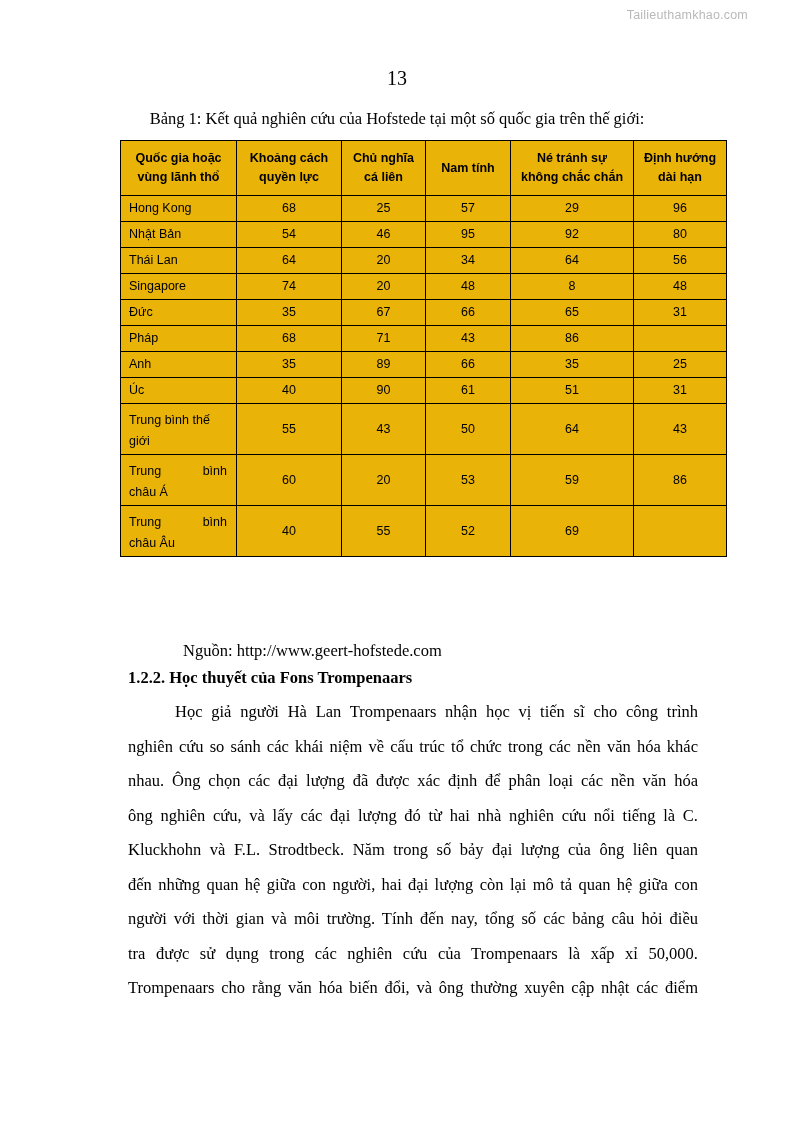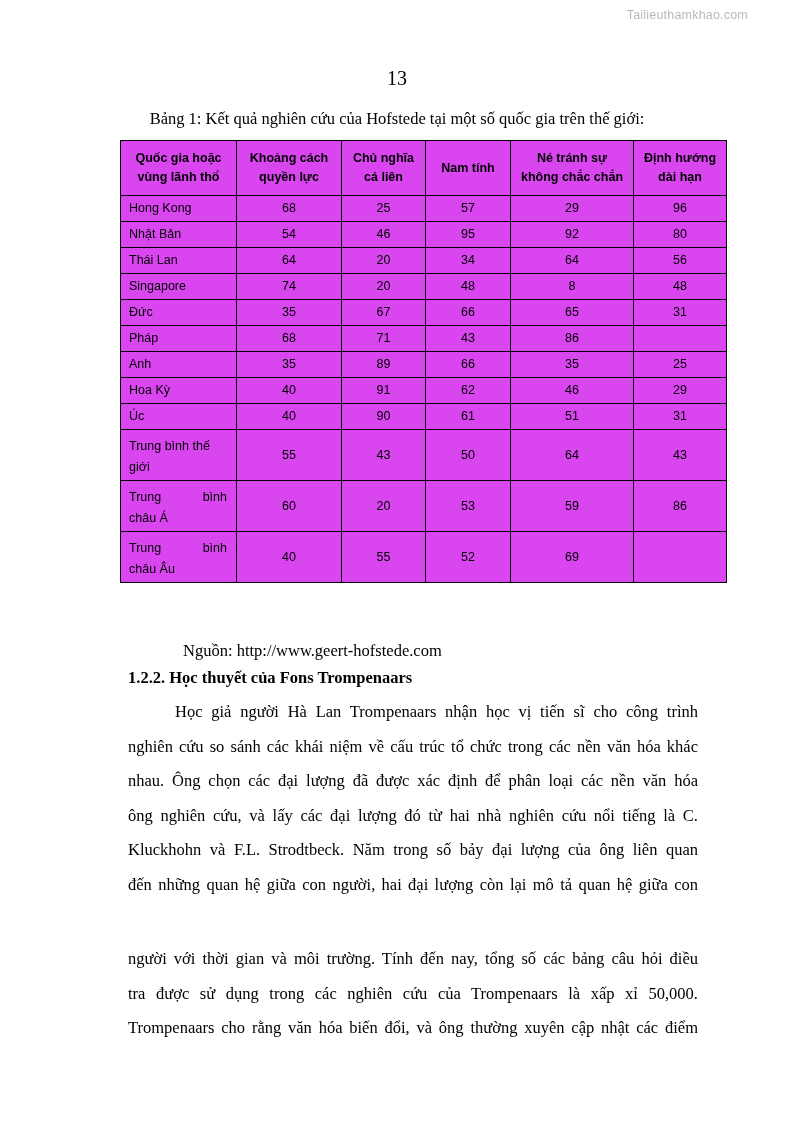--- a/index.html
+++ b/index.html
@@ -61,21 +61,21 @@
 
   
   .hofstede-table {
     position: absolute;
     top: 140px;
     left: 120px;
     width: 606px;
     border-collapse: collapse;
     table-layout: fixed;
     font-family: "Liberation Sans", "DejaVu Sans", sans-serif;
-    background: #d946ef;
+    background: #eab308;
   }
   .hofstede-table col.c0 { width: 116px; }
   .hofstede-table col.c1 { width: 105px; }
   .hofstede-table col.c2 { width: 84px; }
   .hofstede-table col.c3 { width: 85px; }
   .hofstede-table col.c4 { width: 123px; }
   .hofstede-table col.c5 { width: 93px; }
 
   .hofstede-table td,
   .hofstede-table th {
@@ -256,28 +256,20 @@
         </tr>
         <tr>
           <td class="country"><span>Anh</span></td>
           <td>35</td>
           <td>89</td>
           <td>66</td>
           <td>35</td>
           <td>25</td>
         </tr>
         <tr>
-          <td class="country"><span>Hoa Kỳ</span></td>
-          <td>40</td>
-          <td>91</td>
-          <td>62</td>
-          <td>46</td>
-          <td>29</td>
-        </tr>
-        <tr>
           <td class="country"><span>Úc</span></td>
           <td>40</td>
           <td>90</td>
           <td>61</td>
           <td>51</td>
           <td>31</td>
         </tr>
         <tr class="tall">
           <td class="country nojust">
             <span class="cellline plain">Trung bình thế</span>
@@ -318,18 +310,18 @@
 
   <div class="section-heading">1.2.2. Học thuyết của Fons Trompenaars</div>
 
   <div class="body-paragraph" id="body-paragraph">
       <div style="text-indent: 47px; text-align: justify; text-align-last: justify;">Học giả người Hà Lan Trompenaars nhận học vị tiến sĩ cho công trình</div>
       <div style="text-indent: 0px; text-align: justify; text-align-last: justify;">nghiên cứu so sánh các khái niệm về cấu trúc tổ chức trong các nền văn hóa khác</div>
       <div style="text-indent: 0px; text-align: justify; text-align-last: justify;">nhau. Ông chọn các đại lượng đã được xác định để phân loại các nền văn hóa</div>
       <div style="text-indent: 0px; text-align: justify; text-align-last: justify;">ông nghiên cứu, và lấy các đại lượng đó từ hai nhà nghiên cứu nổi tiếng là C.</div>
       <div style="text-indent: 0px; text-align: justify; text-align-last: justify;">Kluckhohn và F.L. Strodtbeck. Năm trong số bảy đại lượng của ông liên quan</div>
       <div style="text-indent: 0px; text-align: justify; text-align-last: justify;">đến những quan hệ giữa con người, hai đại lượng còn lại mô tả quan hệ giữa con</div>
-      <div style="text-indent: 0px; text-align: justify; text-align-last: justify; margin-top: 40px;">người với thời gian và môi trường. Tính đến nay, tổng số các bảng câu hỏi điều</div>
+      <div style="text-indent: 0px; text-align: justify; text-align-last: justify;">người với thời gian và môi trường. Tính đến nay, tổng số các bảng câu hỏi điều</div>
       <div style="text-indent: 0px; text-align: justify; text-align-last: justify;">tra được sử dụng trong các nghiên cứu của Trompenaars là xấp xỉ 50,000.</div>
       <div style="text-indent: 0px; text-align: justify; text-align-last: justify;">Trompenaars cho rằng văn hóa biến đổi, và ông thường xuyên cập nhật các điểm</div>
     </div>
 
 </div>
 
 </body></html>

